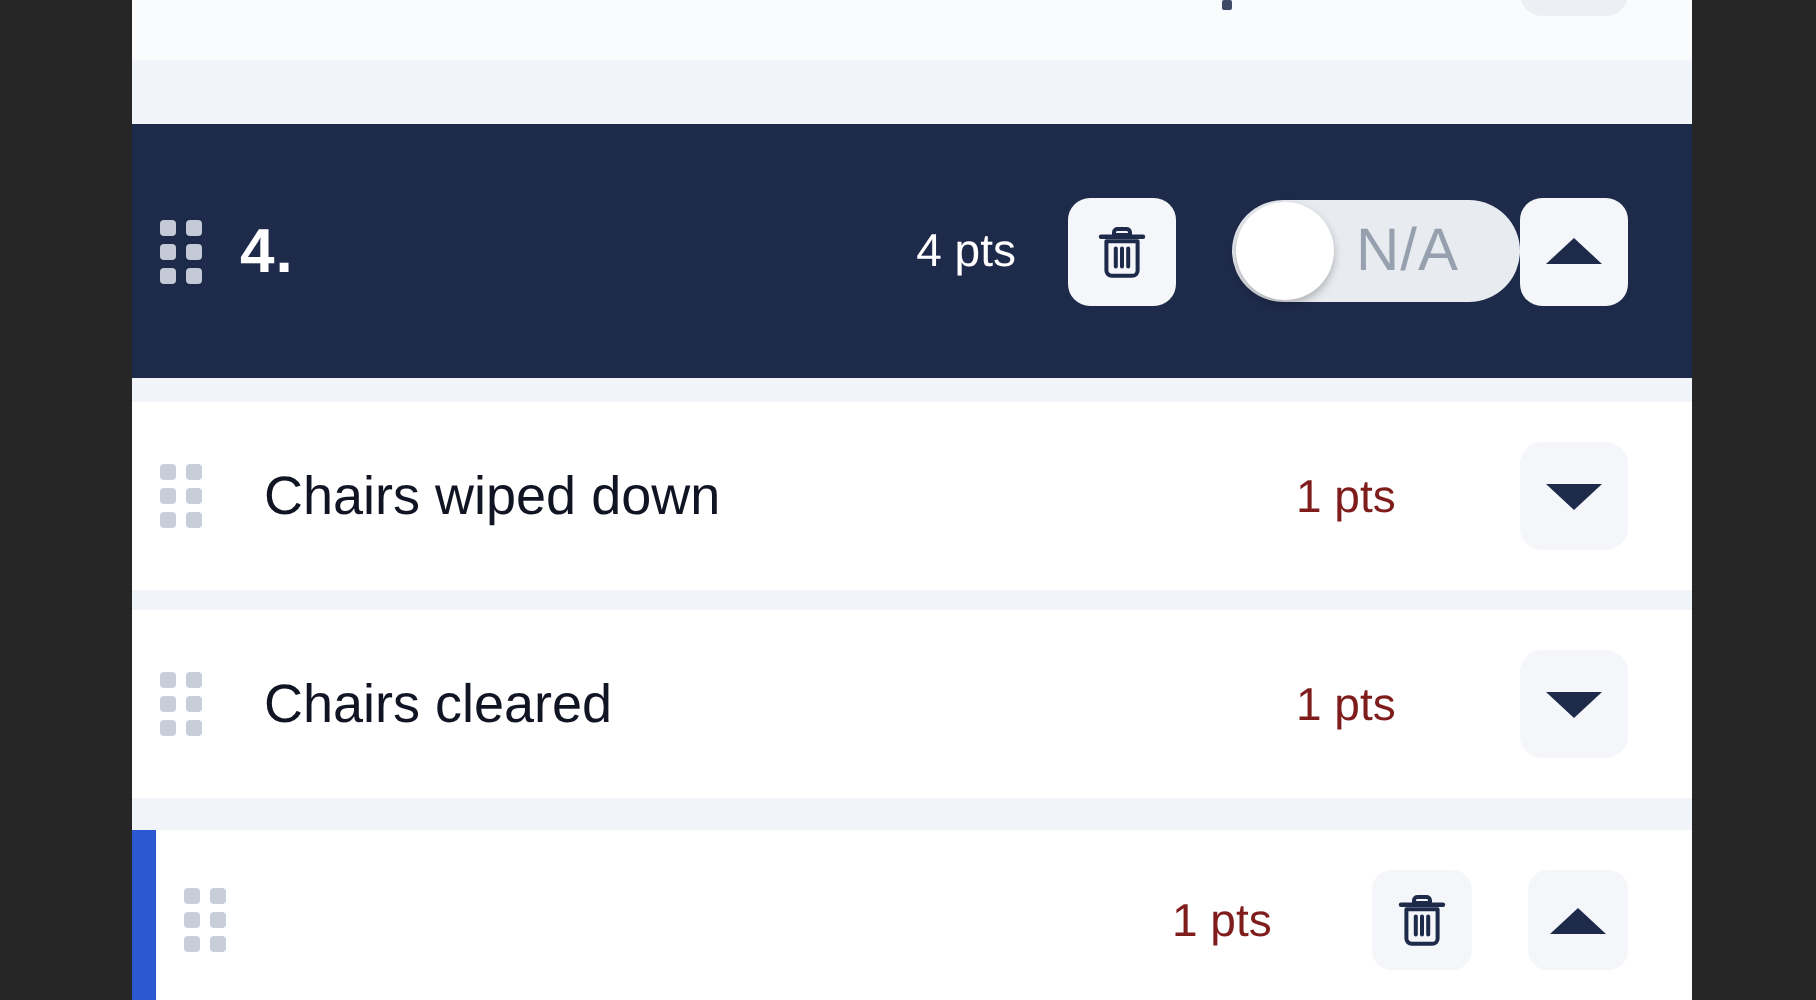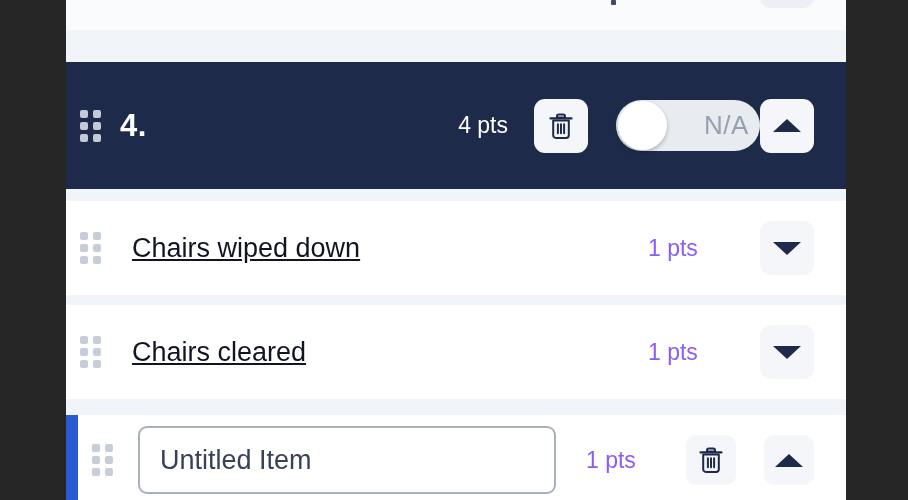--- a/index.html
+++ b/index.html
@@ -106,24 +106,23 @@
     margin-left: auto;
     margin-right: 26px;
     white-space: nowrap;
   }
 
   .item-title {
     color: #111423;
     font-size: 27px;
     margin-left: 18px;
     white-space: nowrap;
-    text-decoration: underline;
   }
   .item-points {
-    color: #8b5cf6;
+    color: #7f1d1d;
     font-size: 23px;
     font-weight: normal;
     margin-left: auto;
     white-space: nowrap;
     width: 112px;
     text-align: left;
   }
 
   
   .icon-btn {
@@ -171,23 +170,23 @@
   .toggle .knob {
     position: absolute;
     left: 2px;
     width: 49px;
     height: 49px;
     border-radius: 50%;
     background: #ffffff;
     box-shadow: 0 2px 4px rgba(0,0,0,.25);
   }
   .toggle .tlabel {
-    margin-left: 88px;
+    margin-left: 62px;
     color: #97a0ae;
-    font-size: 26px;
+    font-size: 30px;
     letter-spacing: .5px;
   }
 
   
   .item-row {
     height: 94px;
     padding-right: 32px;
     box-sizing: border-box;
   }
   .item-row.active {
@@ -325,21 +324,20 @@
       <div class="drag-handle">
         <div class="dots">
           <i></i>
             <i></i>
             <i></i>
             <i></i>
             <i></i>
             <i></i>
         </div>
       </div>
-      <input class="name-input" type="text" value="Untitled Item" style="">
       <div class="item-points" style="width:100px">1 pts</div>
       <button class="icon-btn sm">
         <span>
           <svg width="26" height="28" viewBox="0 0 26 28" fill="none">
             <path d="M9 4.2c0-1 .8-1.7 1.8-1.7h4.4c1 0 1.8.7 1.8 1.7v1.3H9V4.2z" stroke="#1e2a4a" stroke-width="2" stroke-linejoin="round"></path>
             <path d="M2.5 6.4h21" stroke="#1e2a4a" stroke-width="2.2" stroke-linecap="round"></path>
             <path d="M5.2 8.6h15.6v14.6c0 1.5-1.2 2.7-2.7 2.7H7.9c-1.5 0-2.7-1.2-2.7-2.7V8.6z" stroke="#1e2a4a" stroke-width="2" stroke-linejoin="round"></path>
             <path d="M9.9 12.3v9M13 12.3v9M16.1 12.3v9" stroke="#1e2a4a" stroke-width="2" stroke-linecap="round"></path>
           </svg>
         </span>

